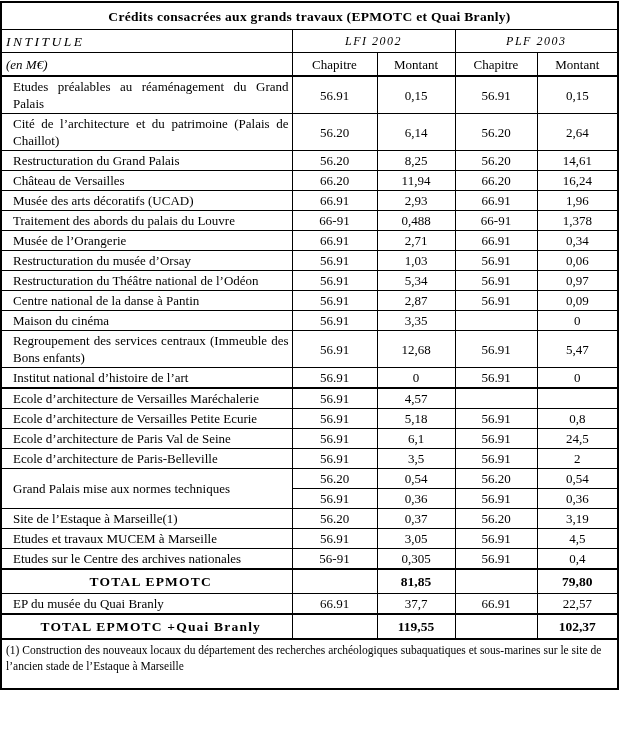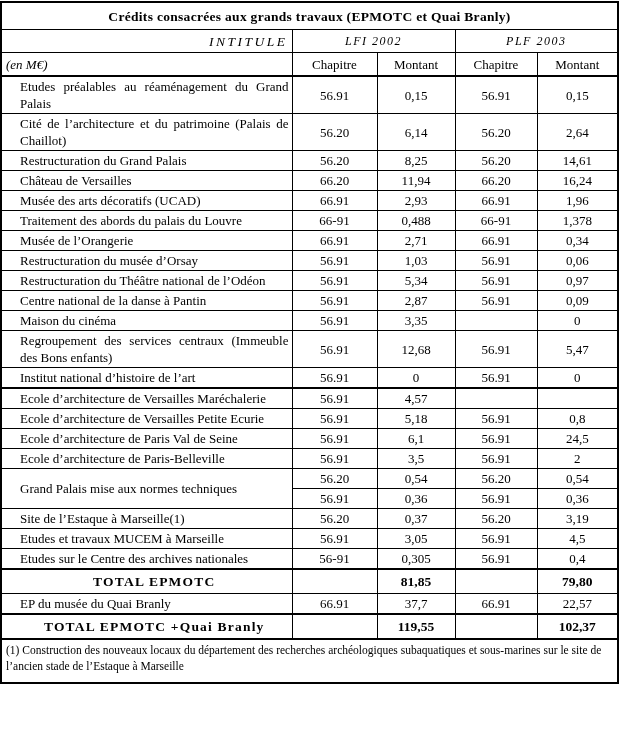--- a/index.html
+++ b/index.html
@@ -14,36 +14,36 @@
     border:2px solid #000; background:#fff;
     font-size:13px;
   }
   td { border:1px solid #000; padding:1px 4px; vertical-align:middle; line-height:17px; overflow:hidden; }
 
   tr.title-row td {
     border:1px solid #000; font-weight:bold; text-align:center;
     font-size:13.5px; padding:4px 2px; letter-spacing:0.3px; height:18px;
   }
   tr.hdr1 td { height:20px; }
-  td.hdr-intitule { font-style:italic; text-align:right; letter-spacing:2.5px; font-size:13.5px; }
+  td.hdr-intitule { font-style:italic; text-align:left; letter-spacing:2.5px; font-size:13.5px; }
   td.hdr-group { font-style:italic; text-align:center; letter-spacing:1.5px; font-size:12px; }
   tr.hdr2 td { height:20px; text-align:center; border-bottom:2px solid #000;margin-left:43px; }
   tr.hdr2 td.unit-cell { font-style:italic; text-align:left; }
 
-  td.label { text-align:justify; padding-left:18px; padding-right:3px; }
+  td.label { text-align:justify; padding-left:11px; padding-right:3px; }
   td.num { text-align:center; }
   tr.data-row { height:20px; }
   tr.thick-bottom td { border-bottom:2px solid #000;margin-left:32px; }
 
   tr.total-row td { font-weight:bold; font-size:13.5px; height:21px; }
   tr.total-row td.label { text-align:center; letter-spacing:1.2px;margin-top:40px; }
 
   tfoot td {
     border:1px solid #000; border-top:2px solid #000;
-    font-size:11.5px; line-height:16px; padding:2px 4px 8px 4px;
+    font-size:11.5px; line-height:16px; padding:2px 4px 14px 4px;
     text-align:left;
   }
 </style>
 </head>
 <body>
 
 <div class="page">
   <table class="credits">
     <colgroup>
       <col style="width:291px">

